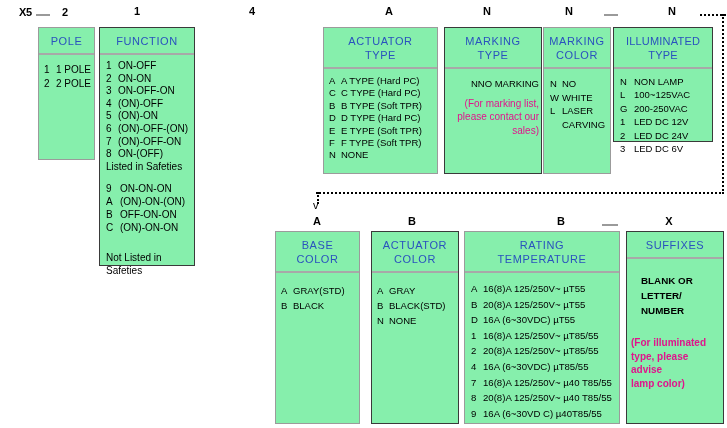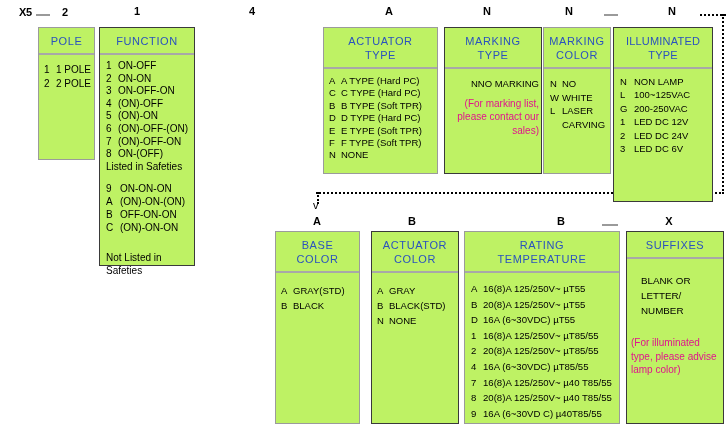--- a/index.html
+++ b/index.html
@@ -46,21 +46,21 @@
     font-size: 11px;
     line-height: 10px;
     color: #000;
     font-family: "Liberation Sans", sans-serif;
   }
 
   
   .box {
     position: absolute;
     border: 1px solid #3a3a3a;
-    background: #bef264;
+    background: #86efac;
   }
   .box.soft { border-color: #9b9b9b; }
   .box .hdr {
     color: #2a52be;
     font-size: 11px;
     text-align: center;
     letter-spacing: 0.6px;
     line-height: 14px;
     padding: 6px 2px 5px 2px;
     border-bottom: 2px solid #a8a8a8;
@@ -177,21 +177,21 @@
     <div class="hdr" style="white-space:pre-line;">MARKING
 COLOR</div>
     <div class="body" style="padding:8px 2px 2px 6px; font-size:9.5px;">
       <span class="opt"><span class="k">N</span><span>NO</span></span>
       <span class="opt"><span class="k">W</span><span>WHITE</span></span>
       <span class="opt" style="white-space:pre-line;"><span class="k">L</span><span style="display:inline-block; vertical-align:top; white-space:pre-line;">LASER
     CARVING</span></span>
     </div>
   </div>
 
-  <div class="box" style="left:613px; top:27px; width:100px; height:175px;">
+  <div class="box" style="left:613px; top:27px; width:100px; height:115px;">
     <div class="hdr" style="white-space:pre-line; letter-spacing:0.2px;">ILLUMINATED
 TYPE</div>
     <div class="body" style="padding:6px 2px 2px 6px; font-size:9.5px; line-height:13.4px;">
       <span class="opt wide"><span class="k">N</span><span>NON LAMP</span></span>
       <span class="opt wide"><span class="k">L</span><span>100~125VAC</span></span>
       <span class="opt wide"><span class="k">G</span><span>200-250VAC</span></span>
       <span class="opt wide"><span class="k">1</span><span>LED  DC 12V</span></span>
       <span class="opt wide"><span class="k">2</span><span>LED  DC 24V</span></span>
       <span class="opt wide"><span class="k">3</span><span>LED  DC 6V</span></span>
     </div>
@@ -233,21 +233,21 @@
       <span class="opt"><span class="k">2</span><span>20(8)A 125/250V~ µT85/55</span></span>
       <span class="opt"><span class="k">4</span><span>16A (6~30VDC) µT85/55</span></span>
       <span class="opt"><span class="k">7</span><span>16(8)A 125/250V~ µ40 T85/55</span></span>
       <span class="opt"><span class="k">8</span><span>20(8)A 125/250V~ µ40 T85/55</span></span>
       <span class="opt"><span class="k">9</span><span>16A (6~30VD C) µ40T85/55</span></span>
     </div>
   </div>
 
   <div class="box suffix" style="left:626px; top:231px; width:98px; height:193px;">
     <div class="hdr">SUFFIXES</div>
-    <div class="body" style="font-size:9.8px; line-height:15px;">
+    <div class="body" style="font-size:9.8px; line-height:15px;font-weight:bold;">
       <span class="plain">BLANK OR
 LETTER/
 NUMBER</span>
       <span class="note">(For illuminated
  type, please advise
  lamp color)</span>
     </div>
   </div>
 
 </div>

